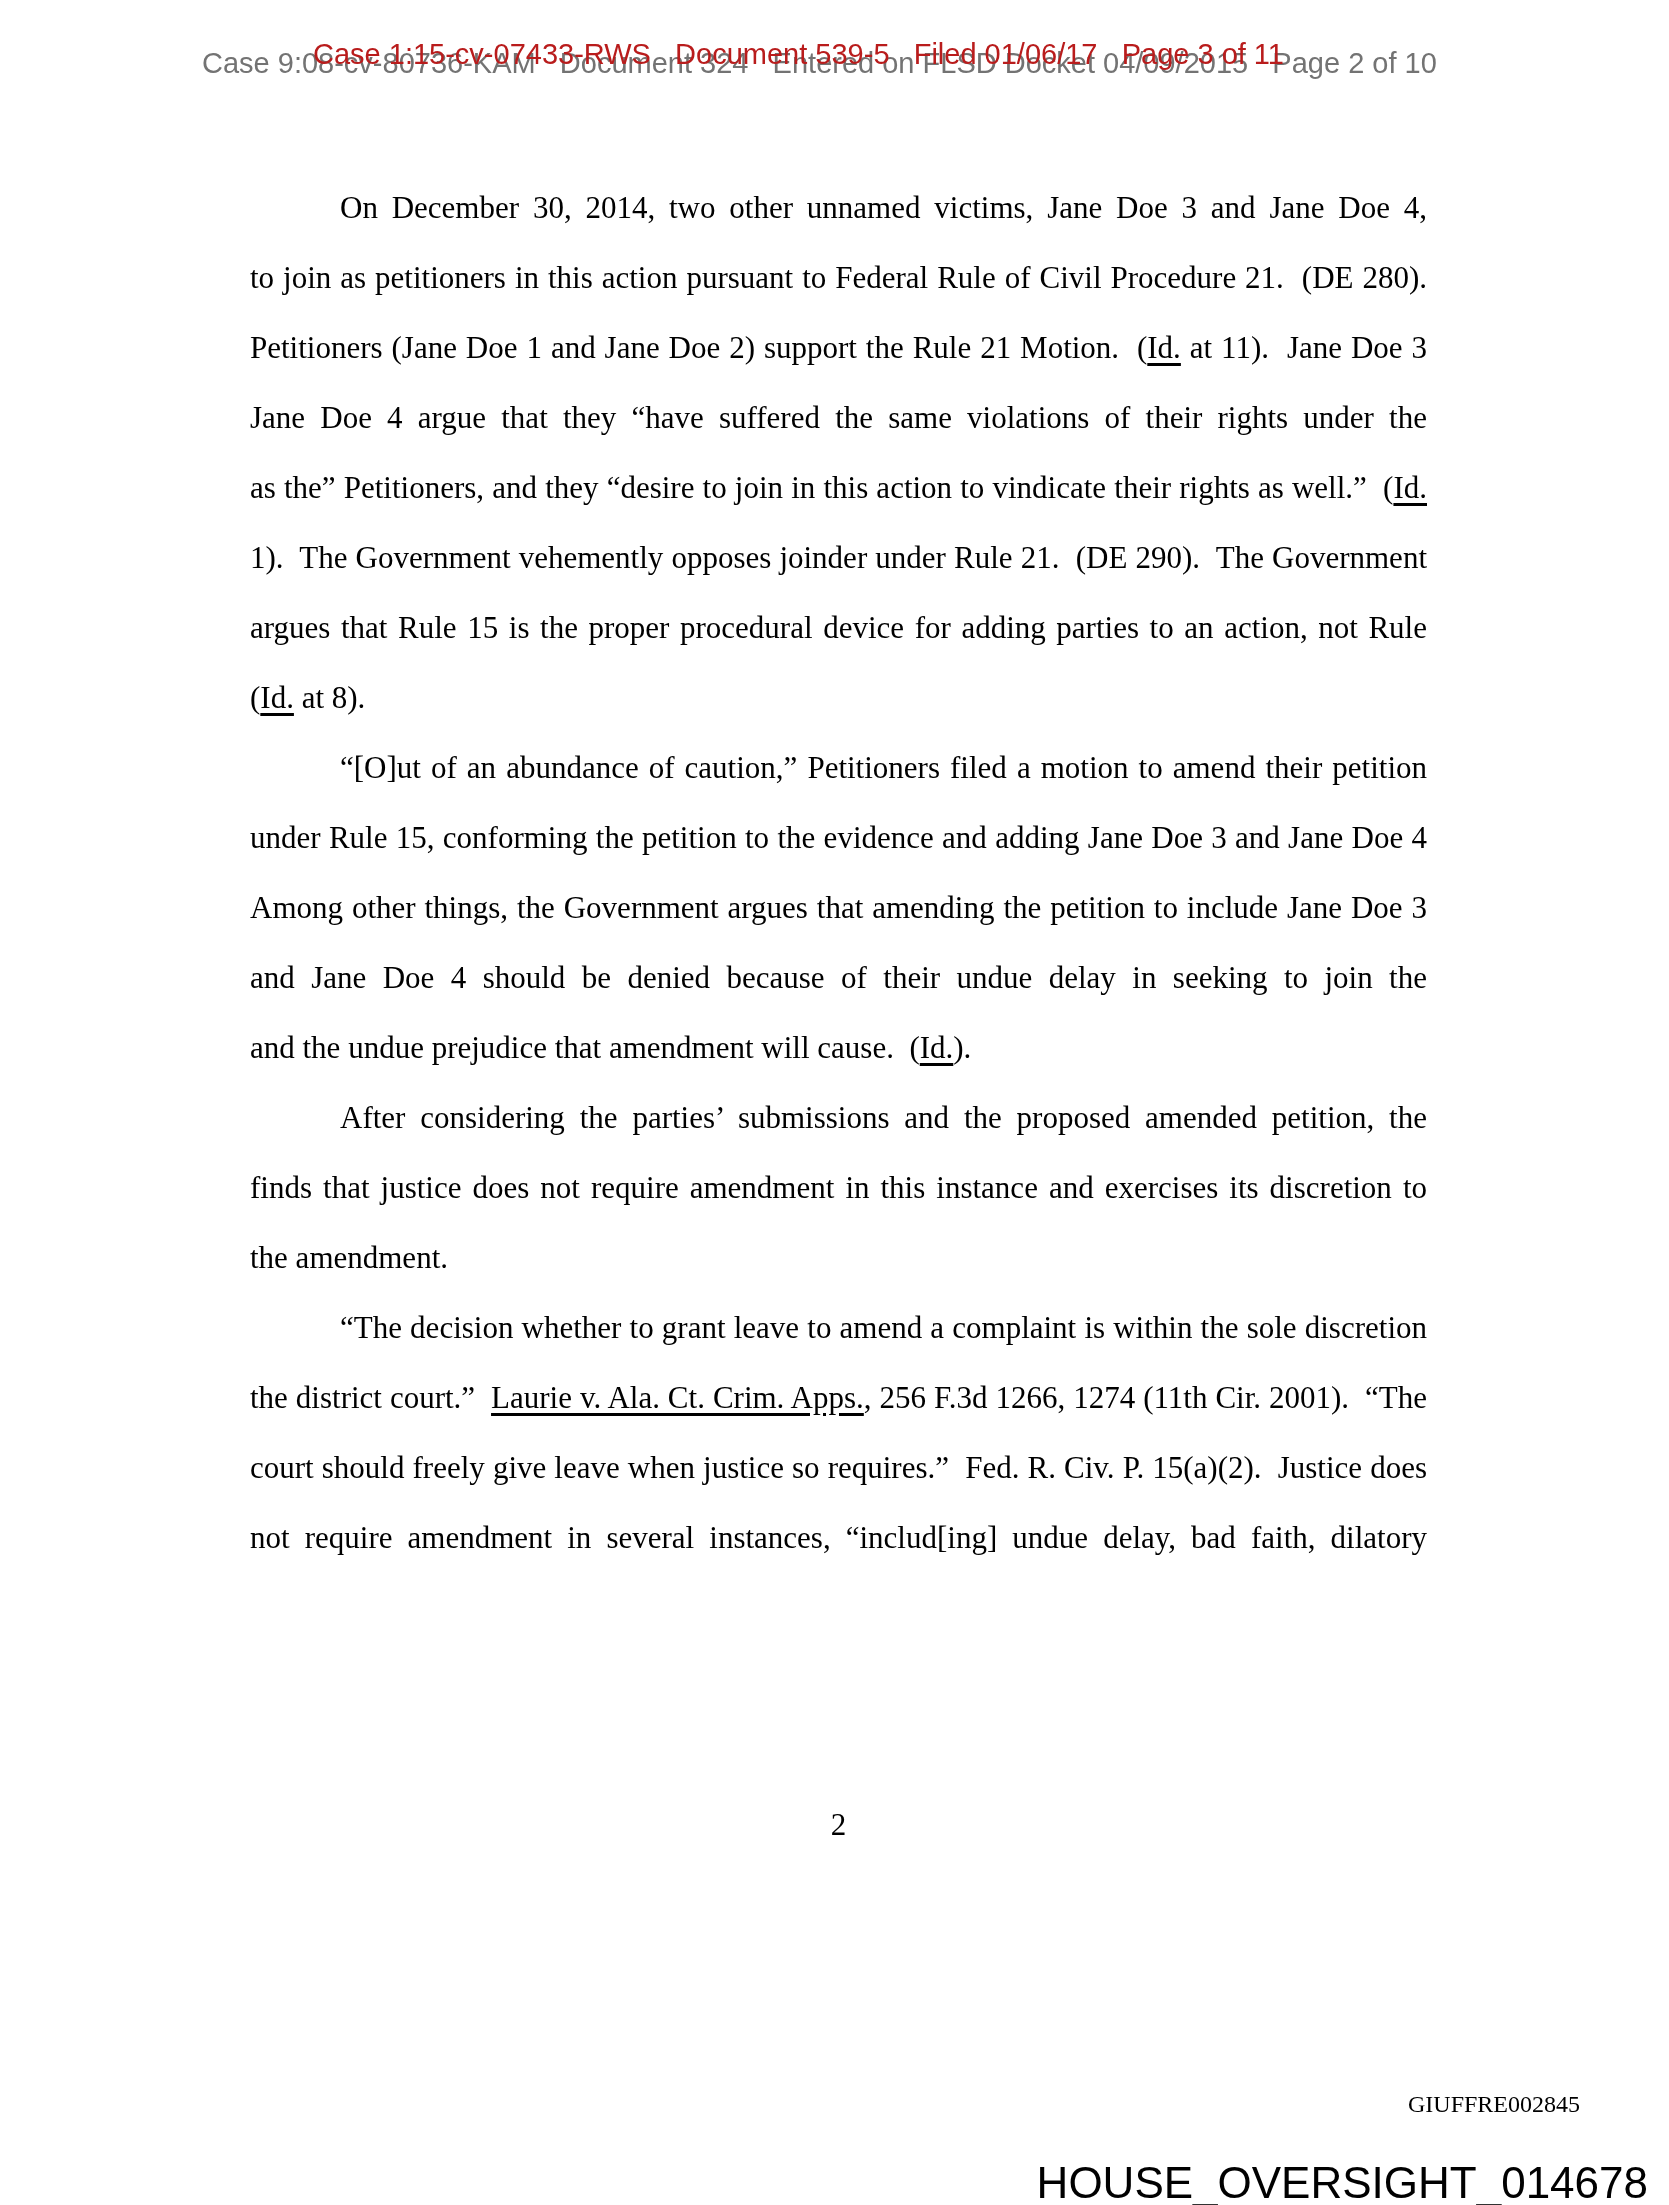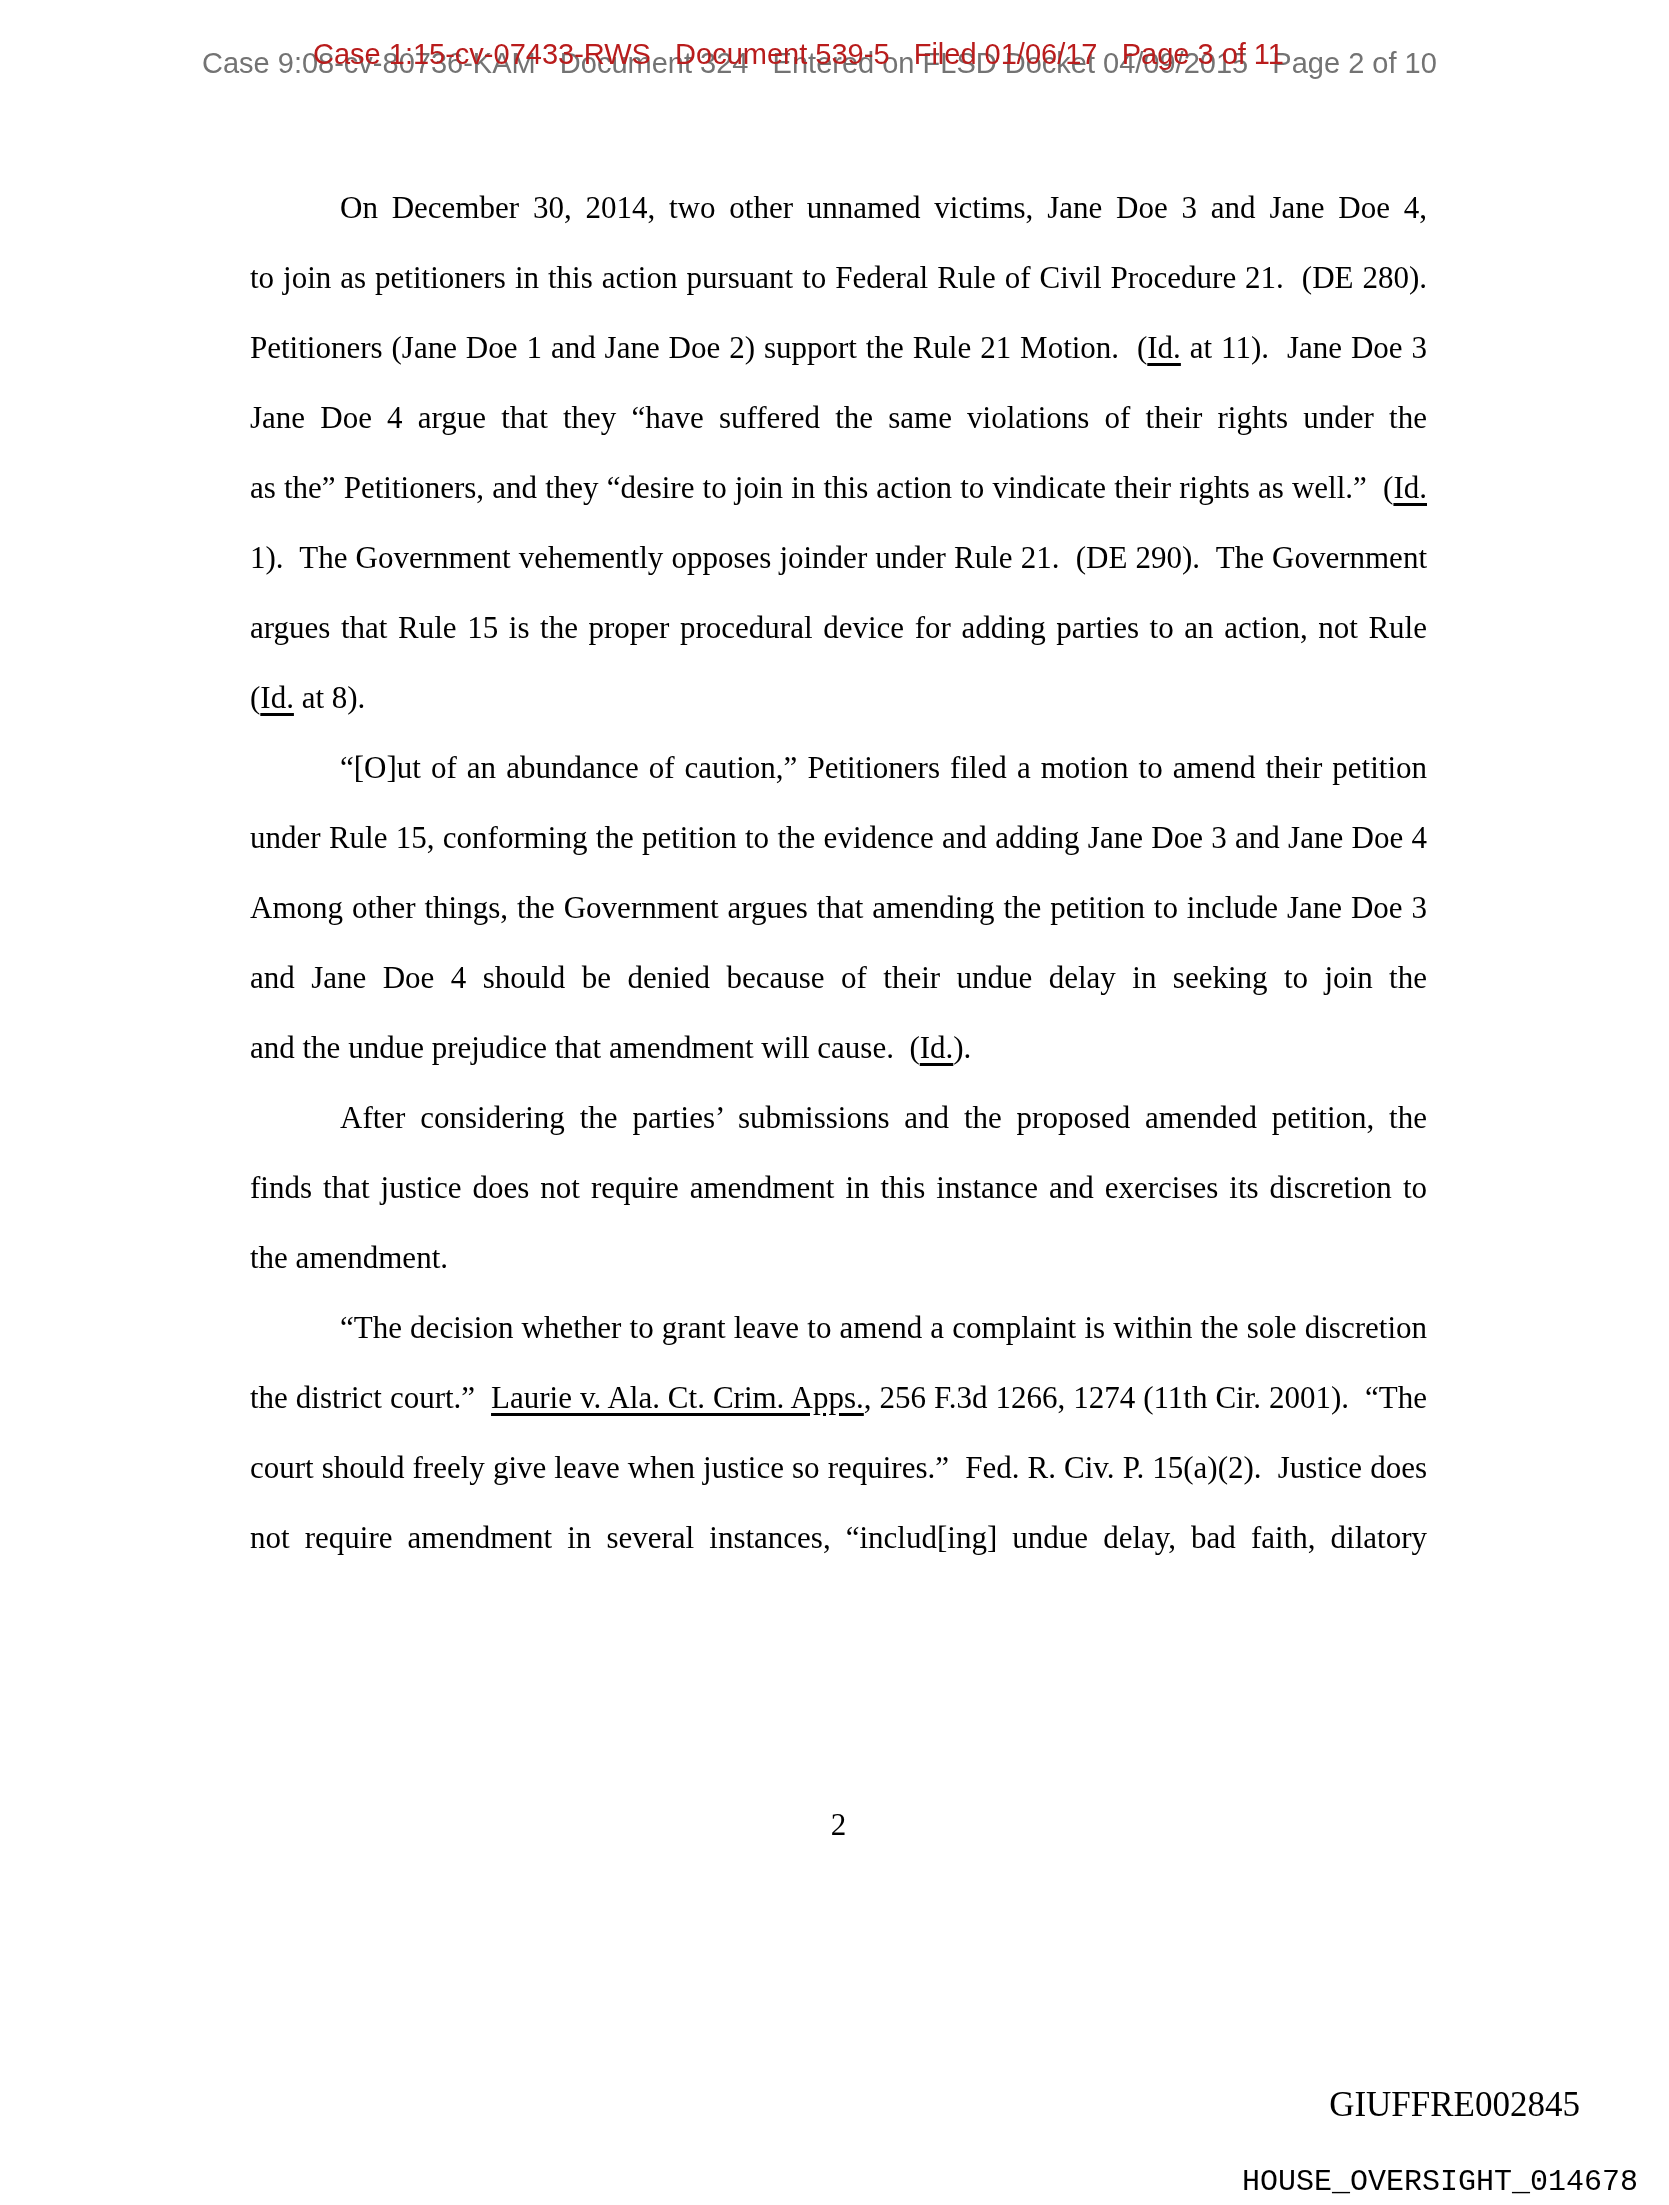--- a/index.html
+++ b/index.html
@@ -54,29 +54,29 @@
     text-align: center;
     font-size: 31px;
     line-height: 52px;
   }
 
   .bates-serif {
     position: absolute;
     top: 2089px;
     right: 89px;
     font-family: "Liberation Serif", serif;
-    font-size: 35px;
+    font-size: 24px;
     line-height: 31px;
   }
   .bates-sans {
     position: absolute;
     top: 2164px;
-    right: 31px;
-    font-family: Liberation Mono, monospace;
-    font-size: 30px;
+    right: 21px;
+    font-family: Liberation Sans, sans-serif;
+    font-size: 44px;
     line-height: 37px;
   }
 </style>
 </head>
 <body>
 
 <div class="page">
 
   <div id="hdr-under" class="hdr" style="color: #737373;">Case 9:08-cv-80736-KAM   Document 324   Entered on FLSD Docket 04/09/2015   Page 2 of 10</div>
 

